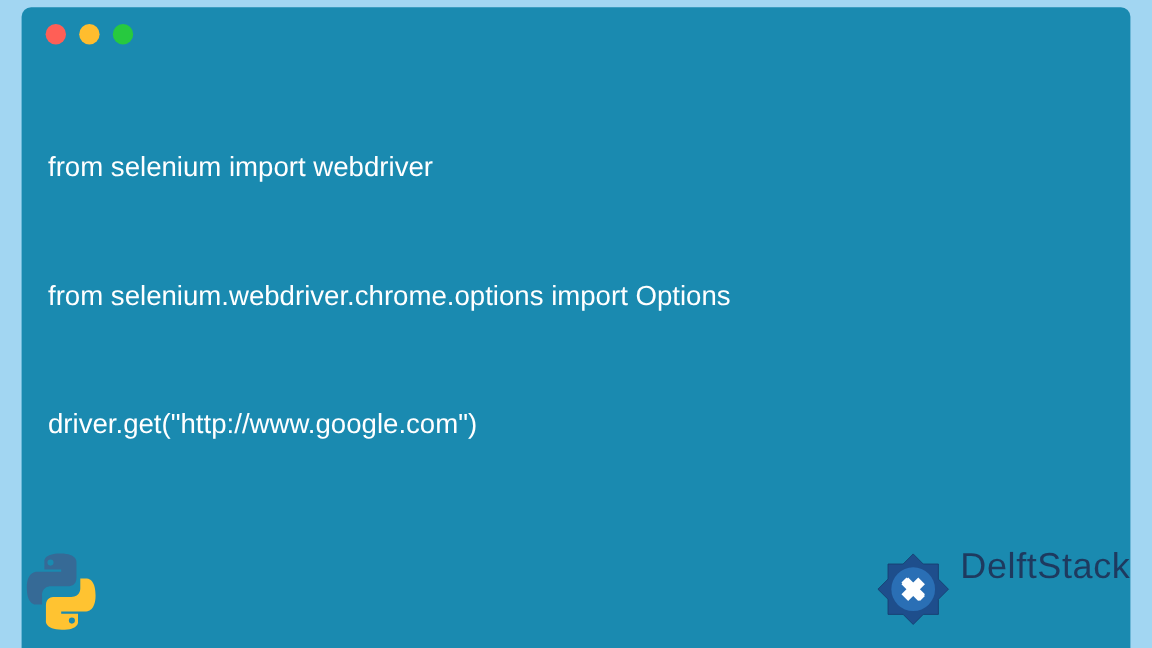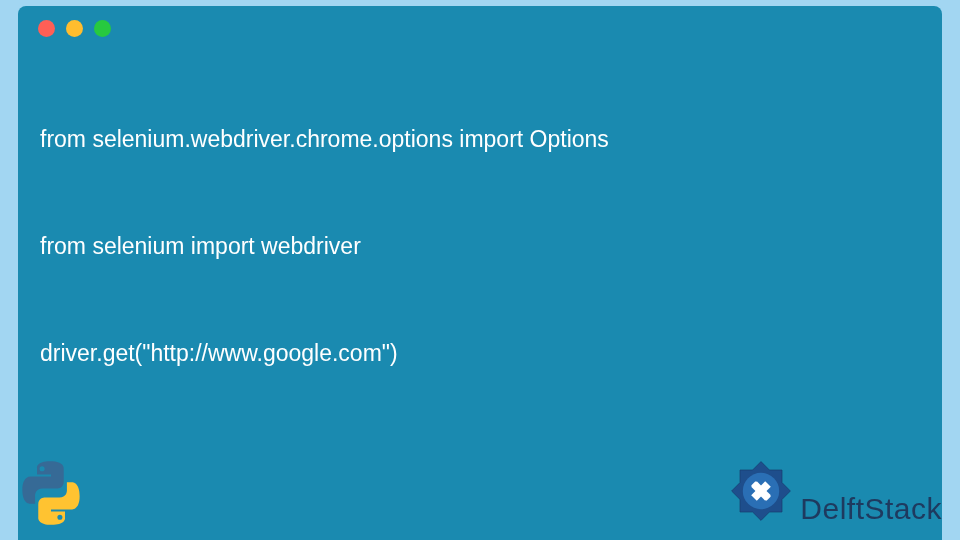--- a/index.html
+++ b/index.html
@@ -49,21 +49,21 @@
     left: 16px;
     bottom: 12px;
     width: 70px;
     height: 70px;
   }
   .delft-logo {
     position: absolute;
     right: 18px;
     bottom: 14px;
     display: flex;
-    align-items: flex-end;
+    align-items: flex-start;
     gap: 4px;
   }
   .delft-text {
     font-size: 30px;
     font-weight: 500;
     color: #1e3a5f;
     letter-spacing: 0.5px;
   }
   .delft-icon {
     width: 70px;
@@ -73,22 +73,22 @@
 </head>
 <body>
 
 <div class="code-panel">
   <div class="titlebar">
     <div class="dot dot-red"></div>
     <div class="dot dot-yellow"></div>
     <div class="dot dot-green"></div>
   </div>
   <div class="code-body">
+    <div>from selenium import webdriver</div>
     <div>from selenium.webdriver.chrome.options import Options</div>
-    <div>from selenium import webdriver</div>
     <div>driver.get("http://www.google.com")</div>
     
     
     
   </div>
 </div>
 
 <svg class="python-logo" viewBox="0 0 110 110">
   <path d="M54 5c-22 0-21 10-21 10v11h22v3H24s-14-2-14 21 12 22 12 22h8V60s-1-12 12-12h22s11 1 11-11V17s2-12-21-12zM41 13a4 4 0 110 8 4 4 0 010-8z" fill="#366A96"></path>
   <path d="M56 105c22 0 21-10 21-10V84H55v-3h31s14 2 14-21-12-22-12-22h-8v12s1 12-12 12H46s-11-1-11 11v20s-2 12 21 12zm13-8a4 4 0 110-8 4 4 0 010 8z" fill="#FFC331"></path>

